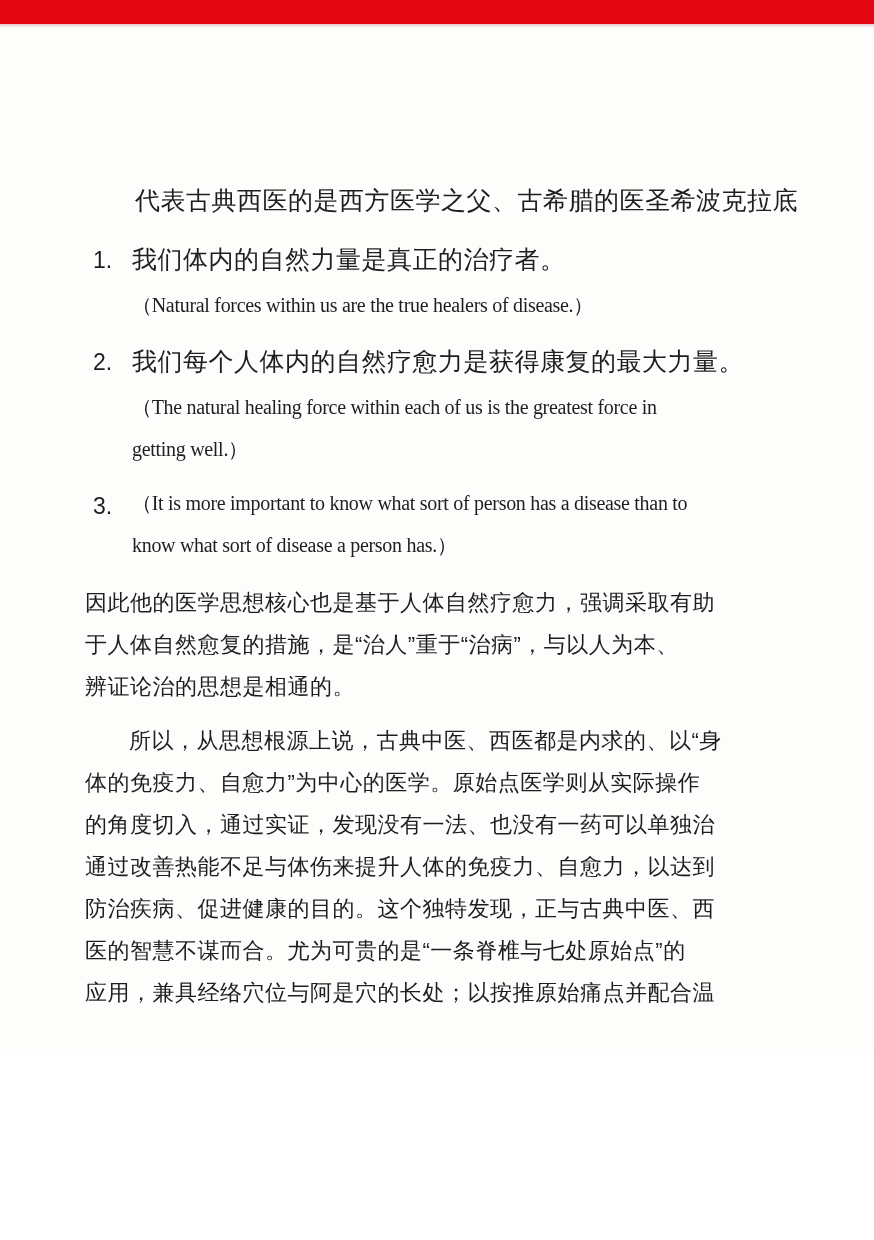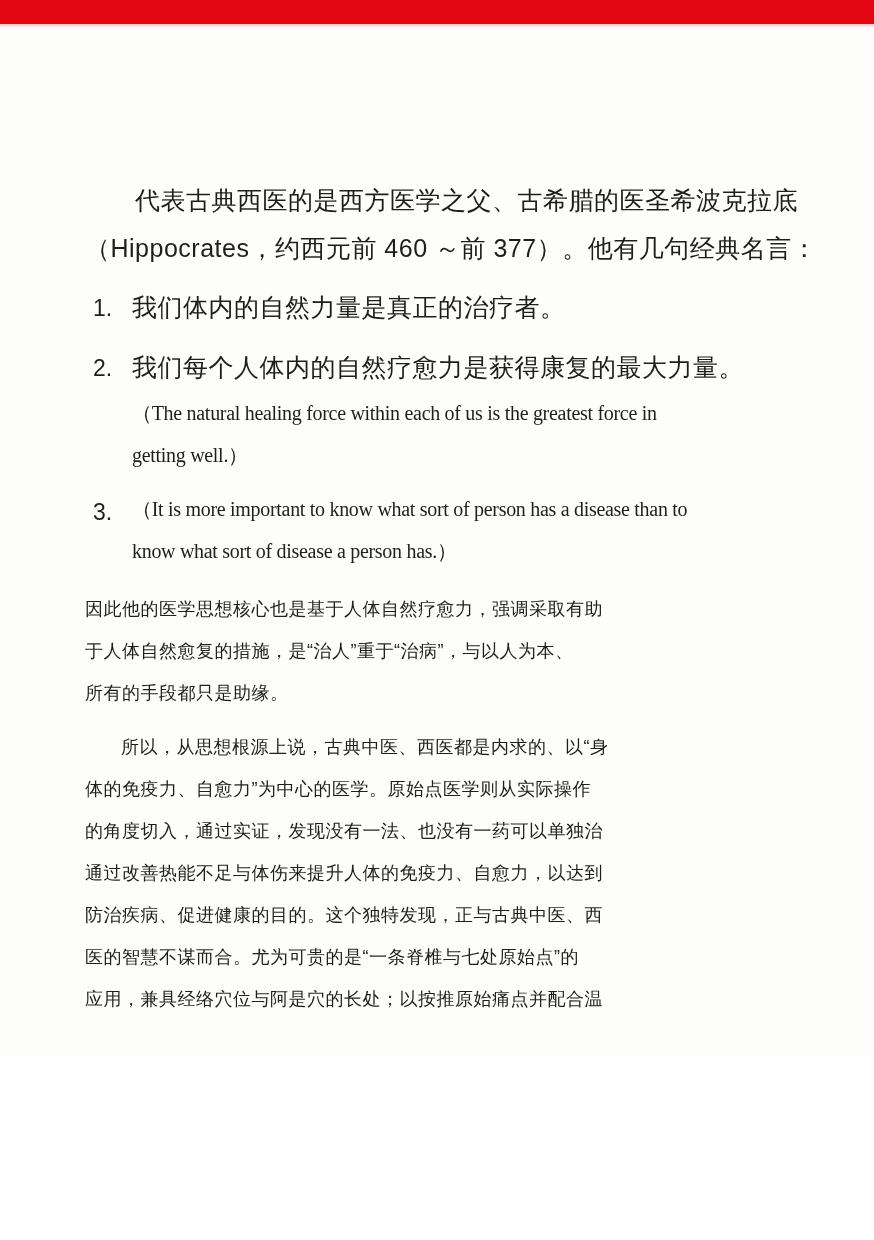--- a/index.html
+++ b/index.html
@@ -38,21 +38,21 @@
     width: 712px;
   }
   .cn-line {
     font-size: 25px;
     line-height: 48px;
     white-space: nowrap;
     letter-spacing: 0.5px;
   }
   .indent { text-indent: 2em; }
   .para-line {
-    font-size: 18px;
+    font-size: 22px;
     line-height: 42px;
     white-space: nowrap;
     letter-spacing: 0.5px;
   }
   .en-line {
     font-size: 20px;
     line-height: 42px;
     white-space: nowrap;
     letter-spacing: -0.3px;
   }
@@ -83,29 +83,29 @@
 <body>
 
 <div class="page">
   <div class="accent-bar"></div>
   <div class="accent-bar-edge"></div>
 
   <div class="body-col">
 
     <div>
       <div class="cn-line indent">代表古典西医的是西方医学之父、古希腊的医圣希波克拉底</div>
-      <div class="cn-line">（Hippocrates，约西元前 460 ～前 377）。他有几句经典名言：</div>
     </div>
 
     <div>
 
       <div class="quote-item">
         <div class="quote-num">1.</div>
         <div class="quote-body">
           <div class="cn-line">我们体内的自然力量是真正的治疗者。</div>
+          <div class="en-line">（Natural forces within us are the true healers of disease.）</div>
         </div>
       </div>
 
       <div class="quote-item">
         <div class="quote-num">2.</div>
         <div class="quote-body">
           <div class="cn-line">我们每个人体内的自然疗愈力是获得康复的最大力量。</div>
           <div class="en-line">（The natural healing force within each of us is the greatest force in</div>
           <div class="en-line">getting well.）</div>
         </div>
@@ -117,21 +117,21 @@
           <div class="en-line">（It is more important to know what sort of person has a disease than to</div>
           <div class="en-line">know what sort of disease a person has.）</div>
         </div>
       </div>
 
     </div>
 
     <div class="para-a">
       <div class="para-line">因此他的医学思想核心也是基于人体自然疗愈力，强调采取有助</div>
       <div class="para-line">于人体自然愈复的措施，是“治人”重于“治病”，与以人为本、</div>
-      <div class="para-line">所有的手段都只是助缘。</div>
+      <div class="para-line">辨证论治的思想是相通的。</div>
     </div>
 
     <div class="para-b">
       <div class="para-line indent">所以，从思想根源上说，古典中医、西医都是内求的、以“身</div>
       <div class="para-line">体的免疫力、自愈力”为中心的医学。原始点医学则从实际操作</div>
       <div class="para-line">的角度切入，通过实证，发现没有一法、也没有一药可以单独治</div>
       <div class="para-line">通过改善热能不足与体伤来提升人体的免疫力、自愈力，以达到</div>
       <div class="para-line">防治疾病、促进健康的目的。这个独特发现，正与古典中医、西</div>
       <div class="para-line">医的智慧不谋而合。尤为可贵的是“一条脊椎与七处原始点”的</div>
       <div class="para-line">应用，兼具经络穴位与阿是穴的长处；以按推原始痛点并配合温</div>

